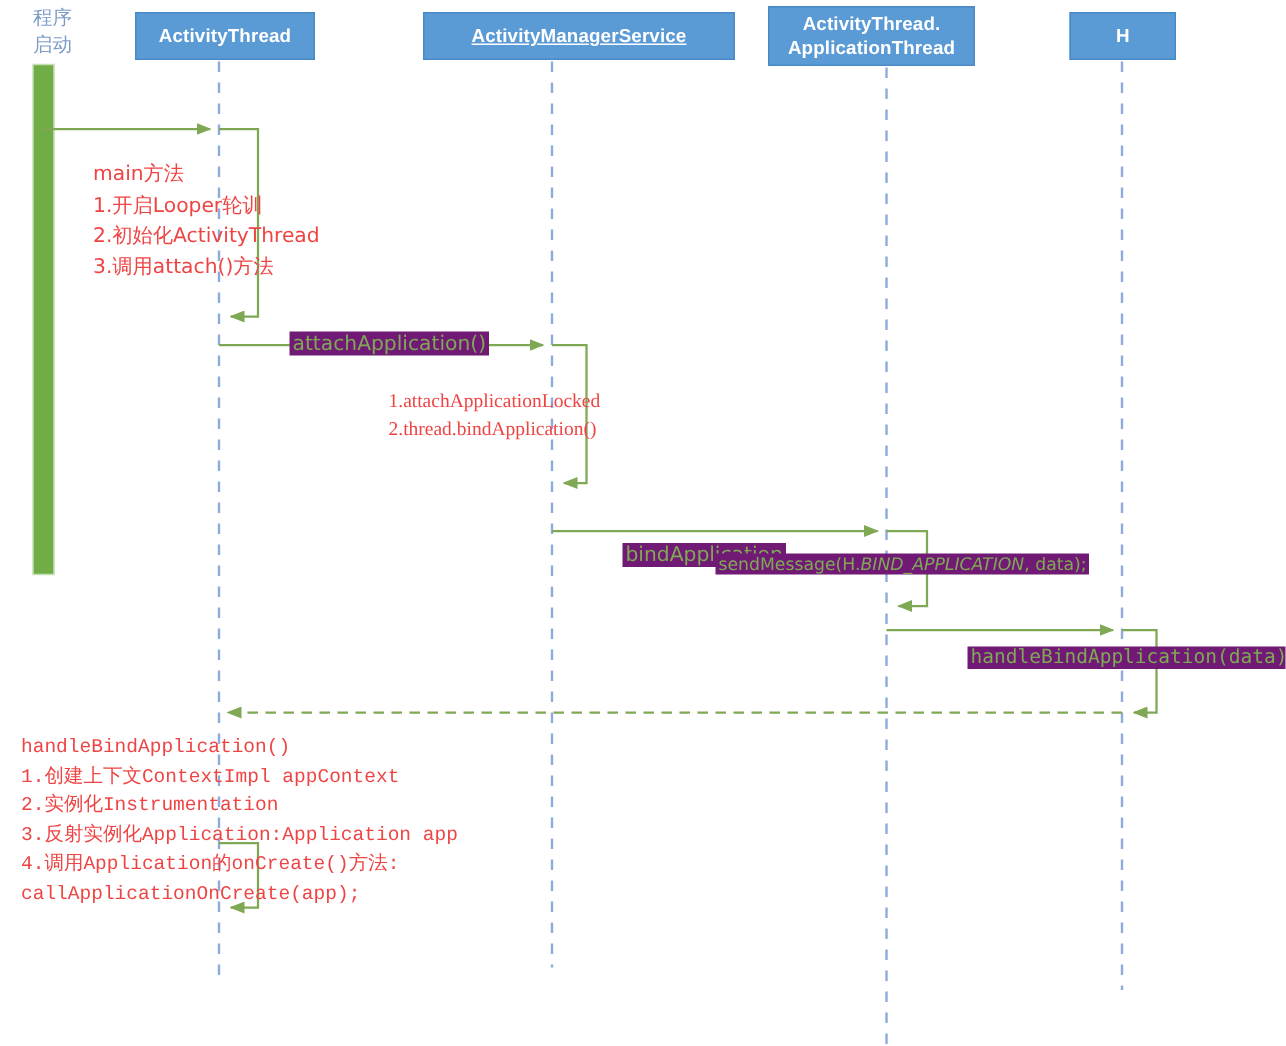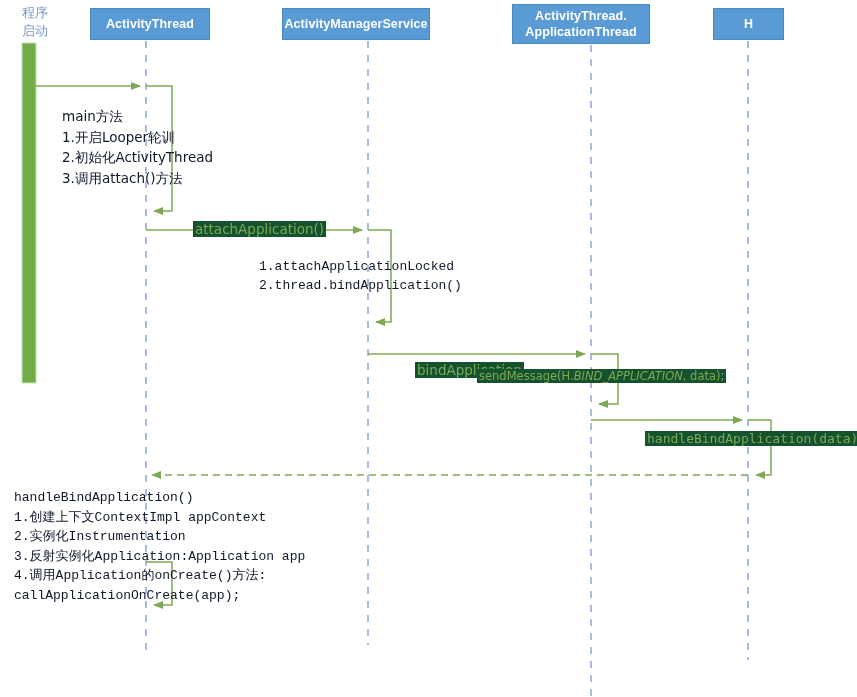--- a/index.html
+++ b/index.html
@@ -44,45 +44,45 @@
     color: #7C9BC6;
     font-size: 13px;
     line-height: 18px;
     white-space: pre-line;
     font-family: "DejaVu Sans", sans-serif;
   }
 
   
   .note {
     position: absolute;
-    color: #0f172a;
+    color: #ef4444;
     white-space: pre-line;
   }
   .note.sans {
     font-family: "DejaVu Sans", sans-serif;
     font-size: 13.5px;
     line-height: 20.5px;
   }
   .note.mono {
-    font-family: Liberation Mono, monospace;
+    font-family: Liberation Serif, serif;
     font-size: 13px;
     line-height: 18.5px;
   }
   .note.mixed {
     font-family: Liberation Mono, monospace;
     font-size: 13px;
     line-height: 19.5px;
   }
   .msg-label {
     position: absolute;
     color: #7FA855;
     font-family: "DejaVu Sans", sans-serif;
     font-size: 13.5px;
     white-space: nowrap;
-    background: #14532d;
+    background: #701a75;
     padding: 0 2px;
   }
   .msg-label.small {
     font-size: 11.5px;
   }
   .msg-label.mono {
     font-family: "DejaVu Sans Mono", monospace;
     font-size: 13px;
   }
   .msg-label i { }
@@ -130,21 +130,21 @@
     <line x1="748" y1="475" x2="152" y2="475" stroke="#7FA855" stroke-width="1.5" stroke-dasharray="7,5" marker-end="url(#arrowGreen)"></line>
 
     <path d="M146,562 L172,562 L172,605 L154,605" fill="none" stroke="#7FA855" stroke-width="1.5" marker-end="url(#arrowGreen)"></path>
   </g>
 </svg>
 
 <div class="participant" style="left:90px; top:8px; width:120px; height:32px;">
   <span class="pname">ActivityThread</span>
 </div>
 
-<div class="participant" style="left:282px; top:8px; width:148px; height:32px;">
+<div class="participant" style="left:282px; top:8px; width:208px; height:32px;text-decoration:underline;">
   <span class="pname">ActivityManagerService</span>
 </div>
 
 <div class="participant" style="left:512px; top:4px; width:138px; height:40px;">
   <span class="pname">ActivityThread.
 ApplicationThread</span>
 </div>
 
 <div class="participant" style="left:713px; top:8px; width:71px; height:32px;">
   <span class="pname">H</span>

